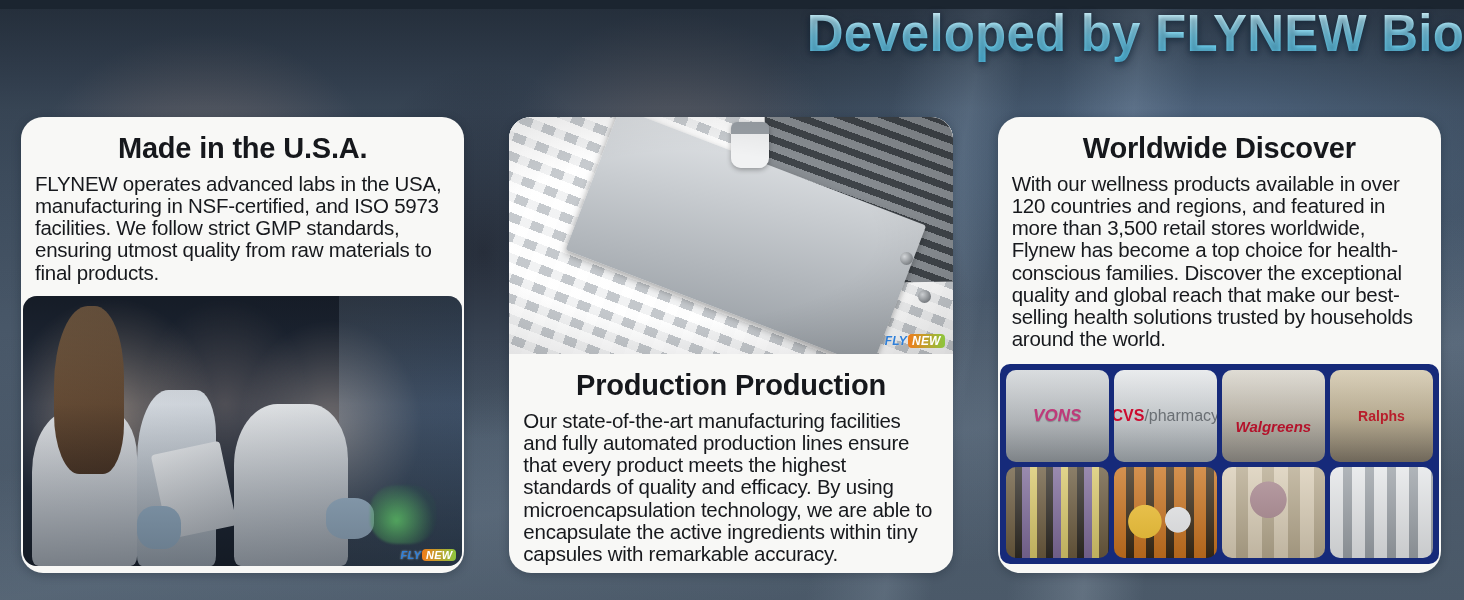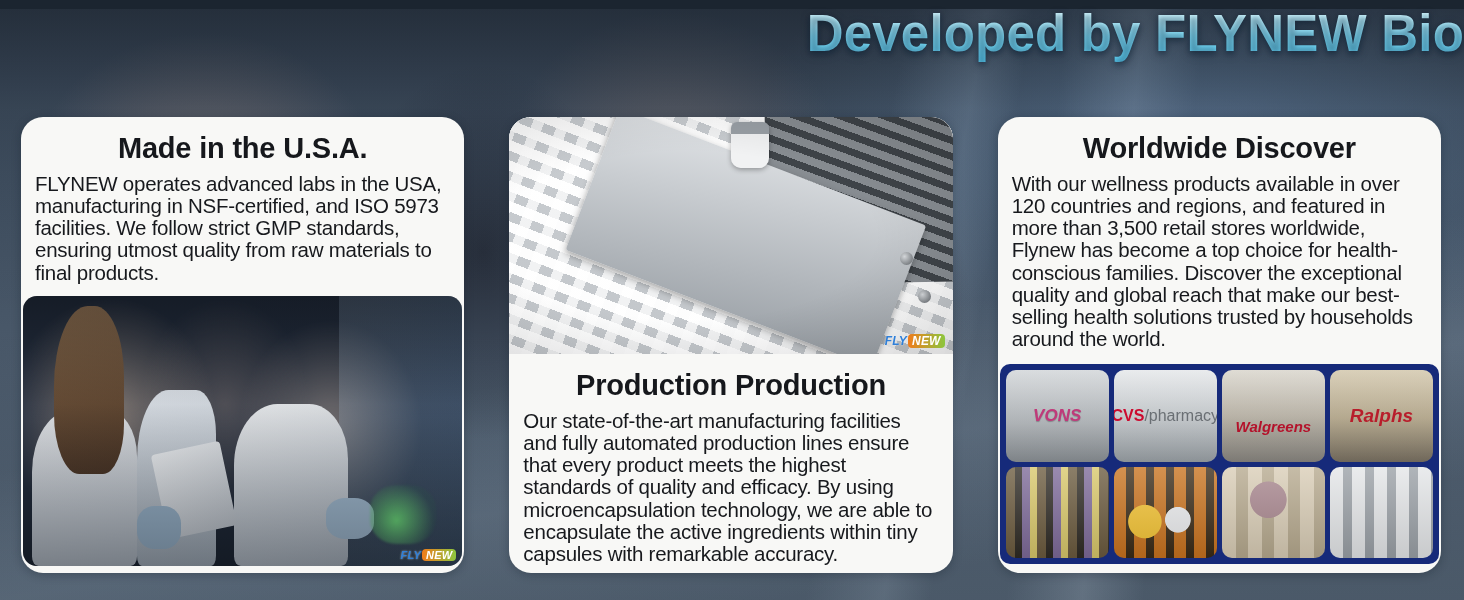--- a/index.html
+++ b/index.html
@@ -269,21 +269,21 @@
   
   .t-vons  { background: linear-gradient(180deg, #cfd3d6 0%, #b3b8bc 58%, #8f959a 100%); }
   .t-vons .tile-label { color: #c0397a; font-style: italic; font-size: 17px; text-shadow: 0 1px 1px rgba(0,0,0,0.25); }
   .t-cvs   { background: linear-gradient(180deg, #e3e6e8 0%, #c7ccd0 55%, #9fa6ab 100%); }
   .t-cvs .tile-label { font-size: 16px; }
   .t-cvs .tile-label .cvs { color: #cc0a2f; font-weight: 800; }
   .t-cvs .tile-label .ph { color: #6a6f74; font-weight: 400; }
   .t-walg  { background: linear-gradient(180deg, #d6d2c8 0%, #bdb6a8 50%, #8d8a84 100%); }
   .t-walg .tile-label { color: #b4122b; font-style: italic; font-size: 15px; margin-top: 22px; }
   .t-ralph { background: linear-gradient(180deg, #cfc3a6 0%, #b9ab8c 52%, #7e7566 100%); }
-  .t-ralph .tile-label { color: #b81d2b; font-style: italic; font-size: 19px; }
+  .t-ralph .tile-label { color: #b81d2b; font-size: 14px; }
   
   .t-shelf1, .t-shelf2, .t-shelf3, .t-shelf4 { }
   .t-shelf1 {
     background:
       repeating-linear-gradient(90deg, #6b5a3e 0 9px, #2e2a24 9px 16px, #7d6a99 16px 24px, #d8c76a 24px 31px),
       #3a3530;
   }
   .t-shelf2 {
     background:
       radial-gradient(circle at 30% 60%, #f2c233 0 18%, rgba(0,0,0,0) 19%),

